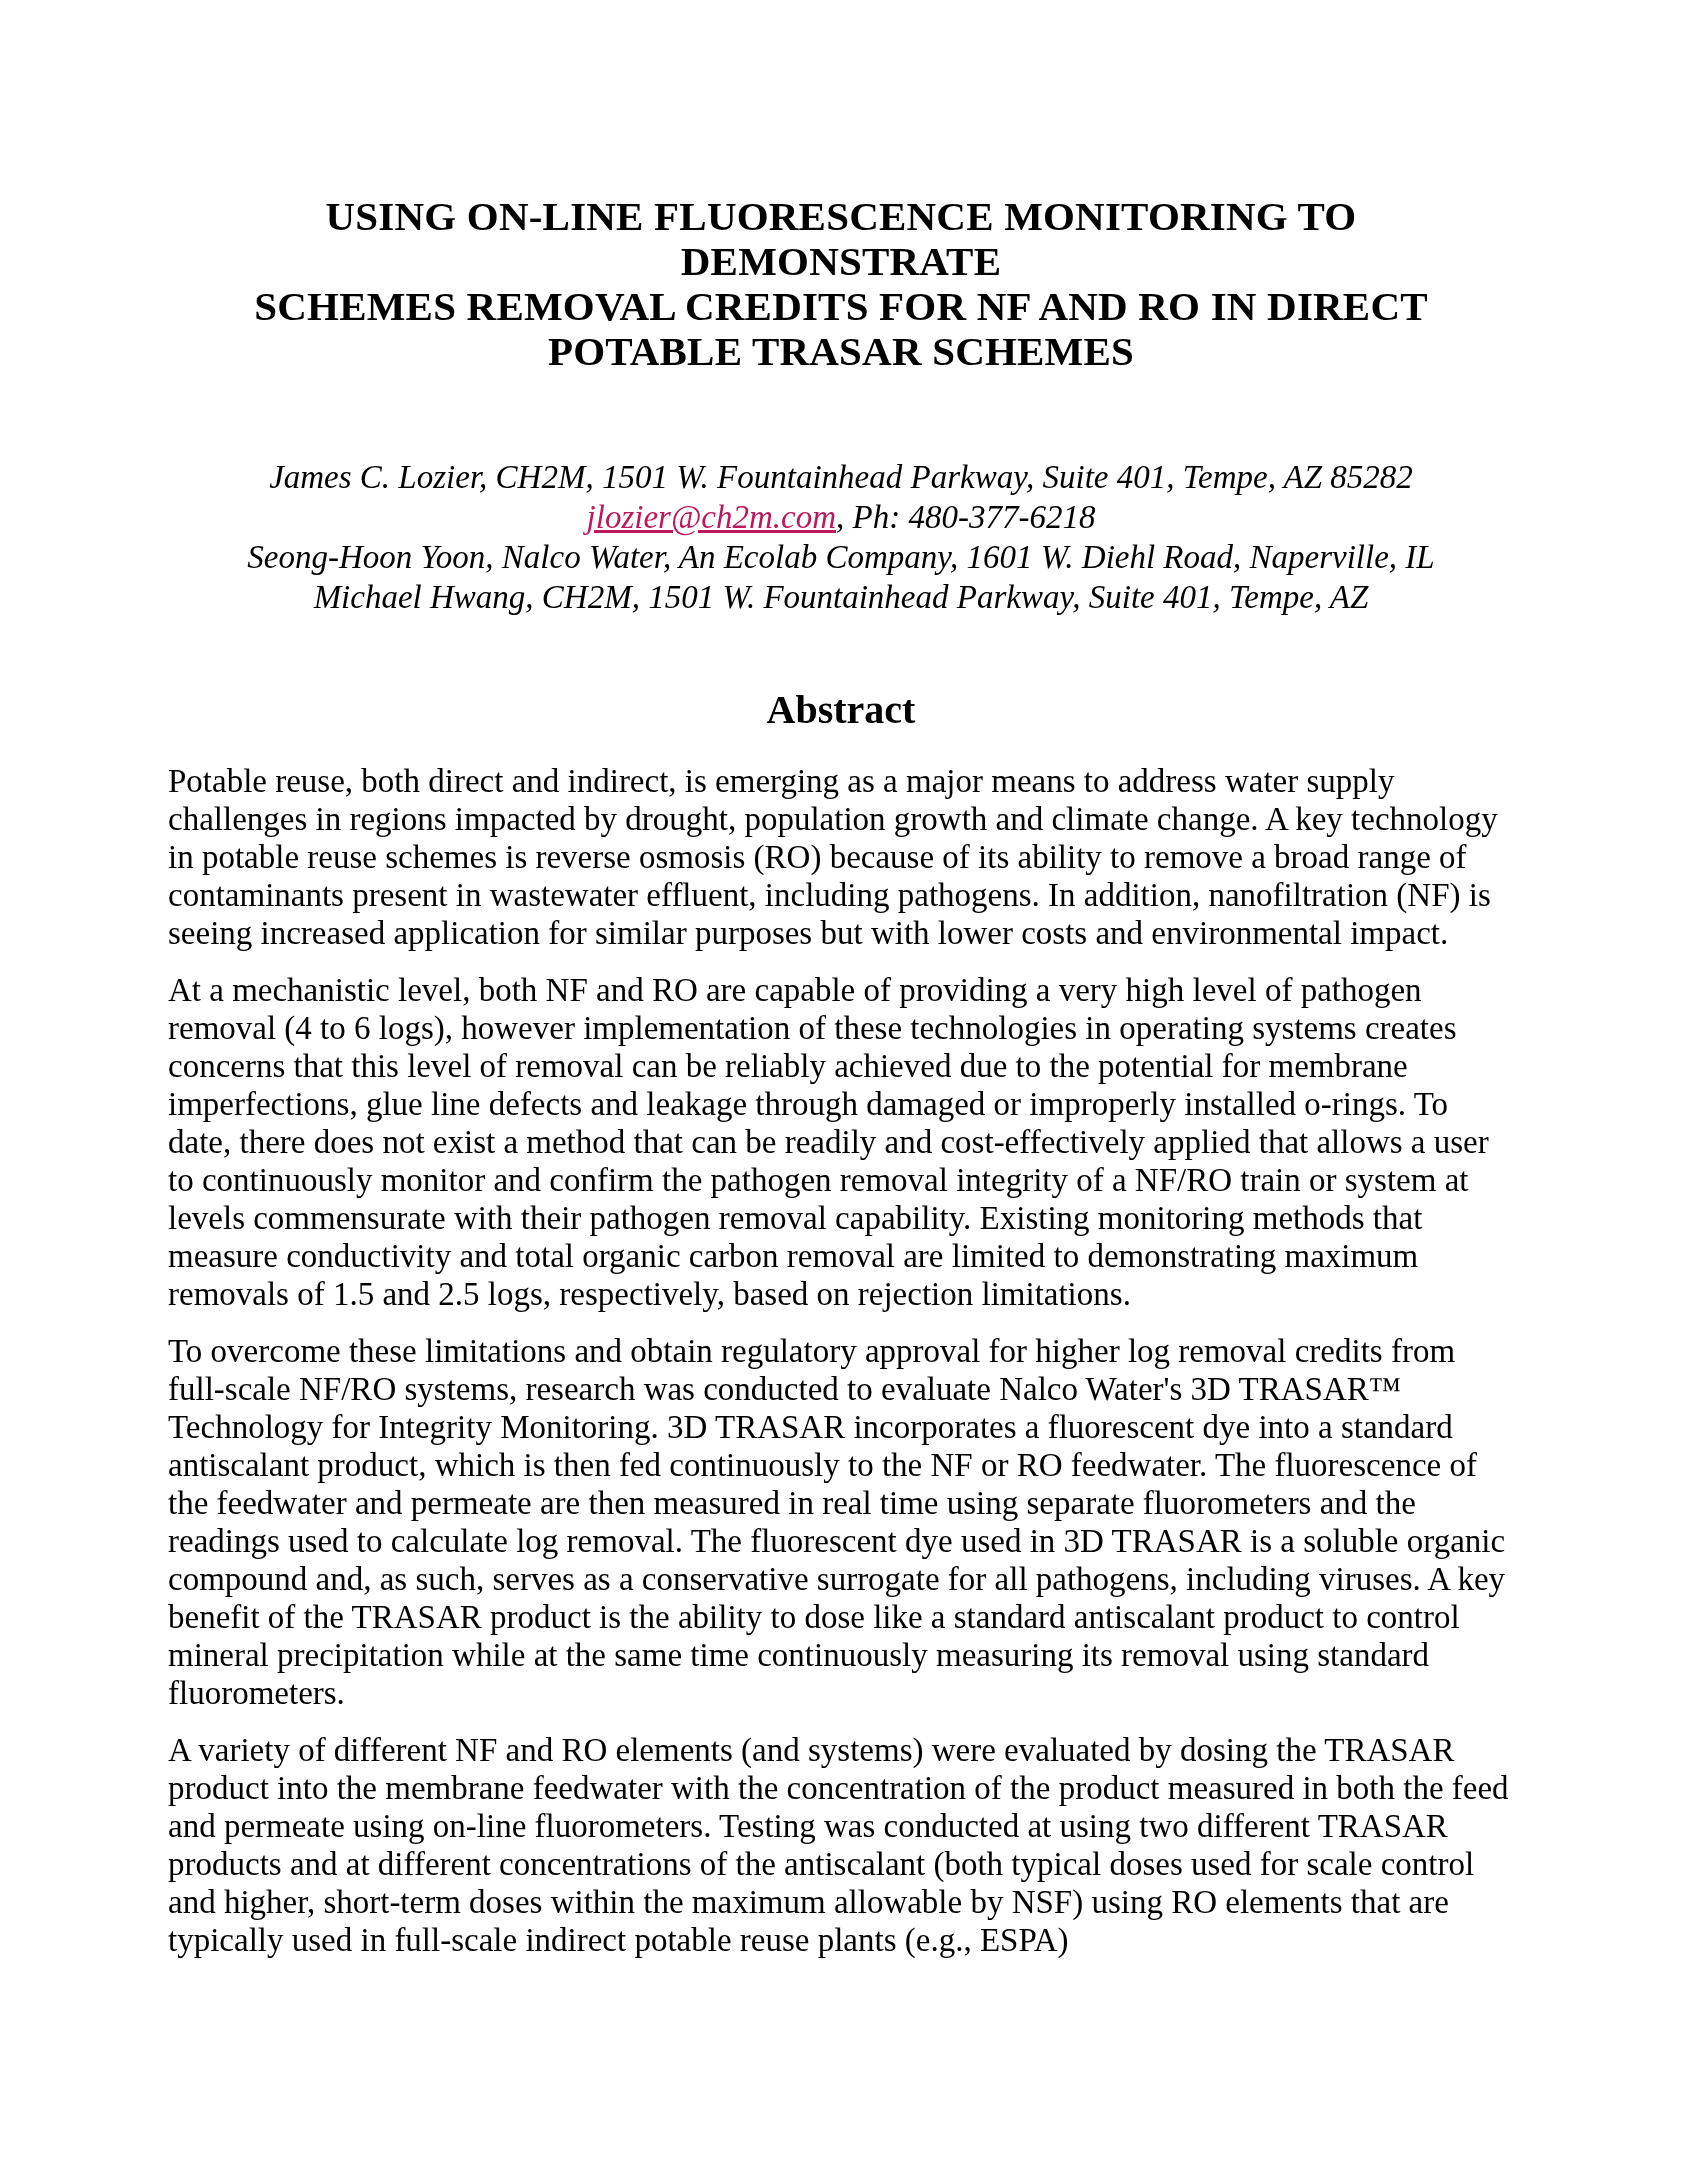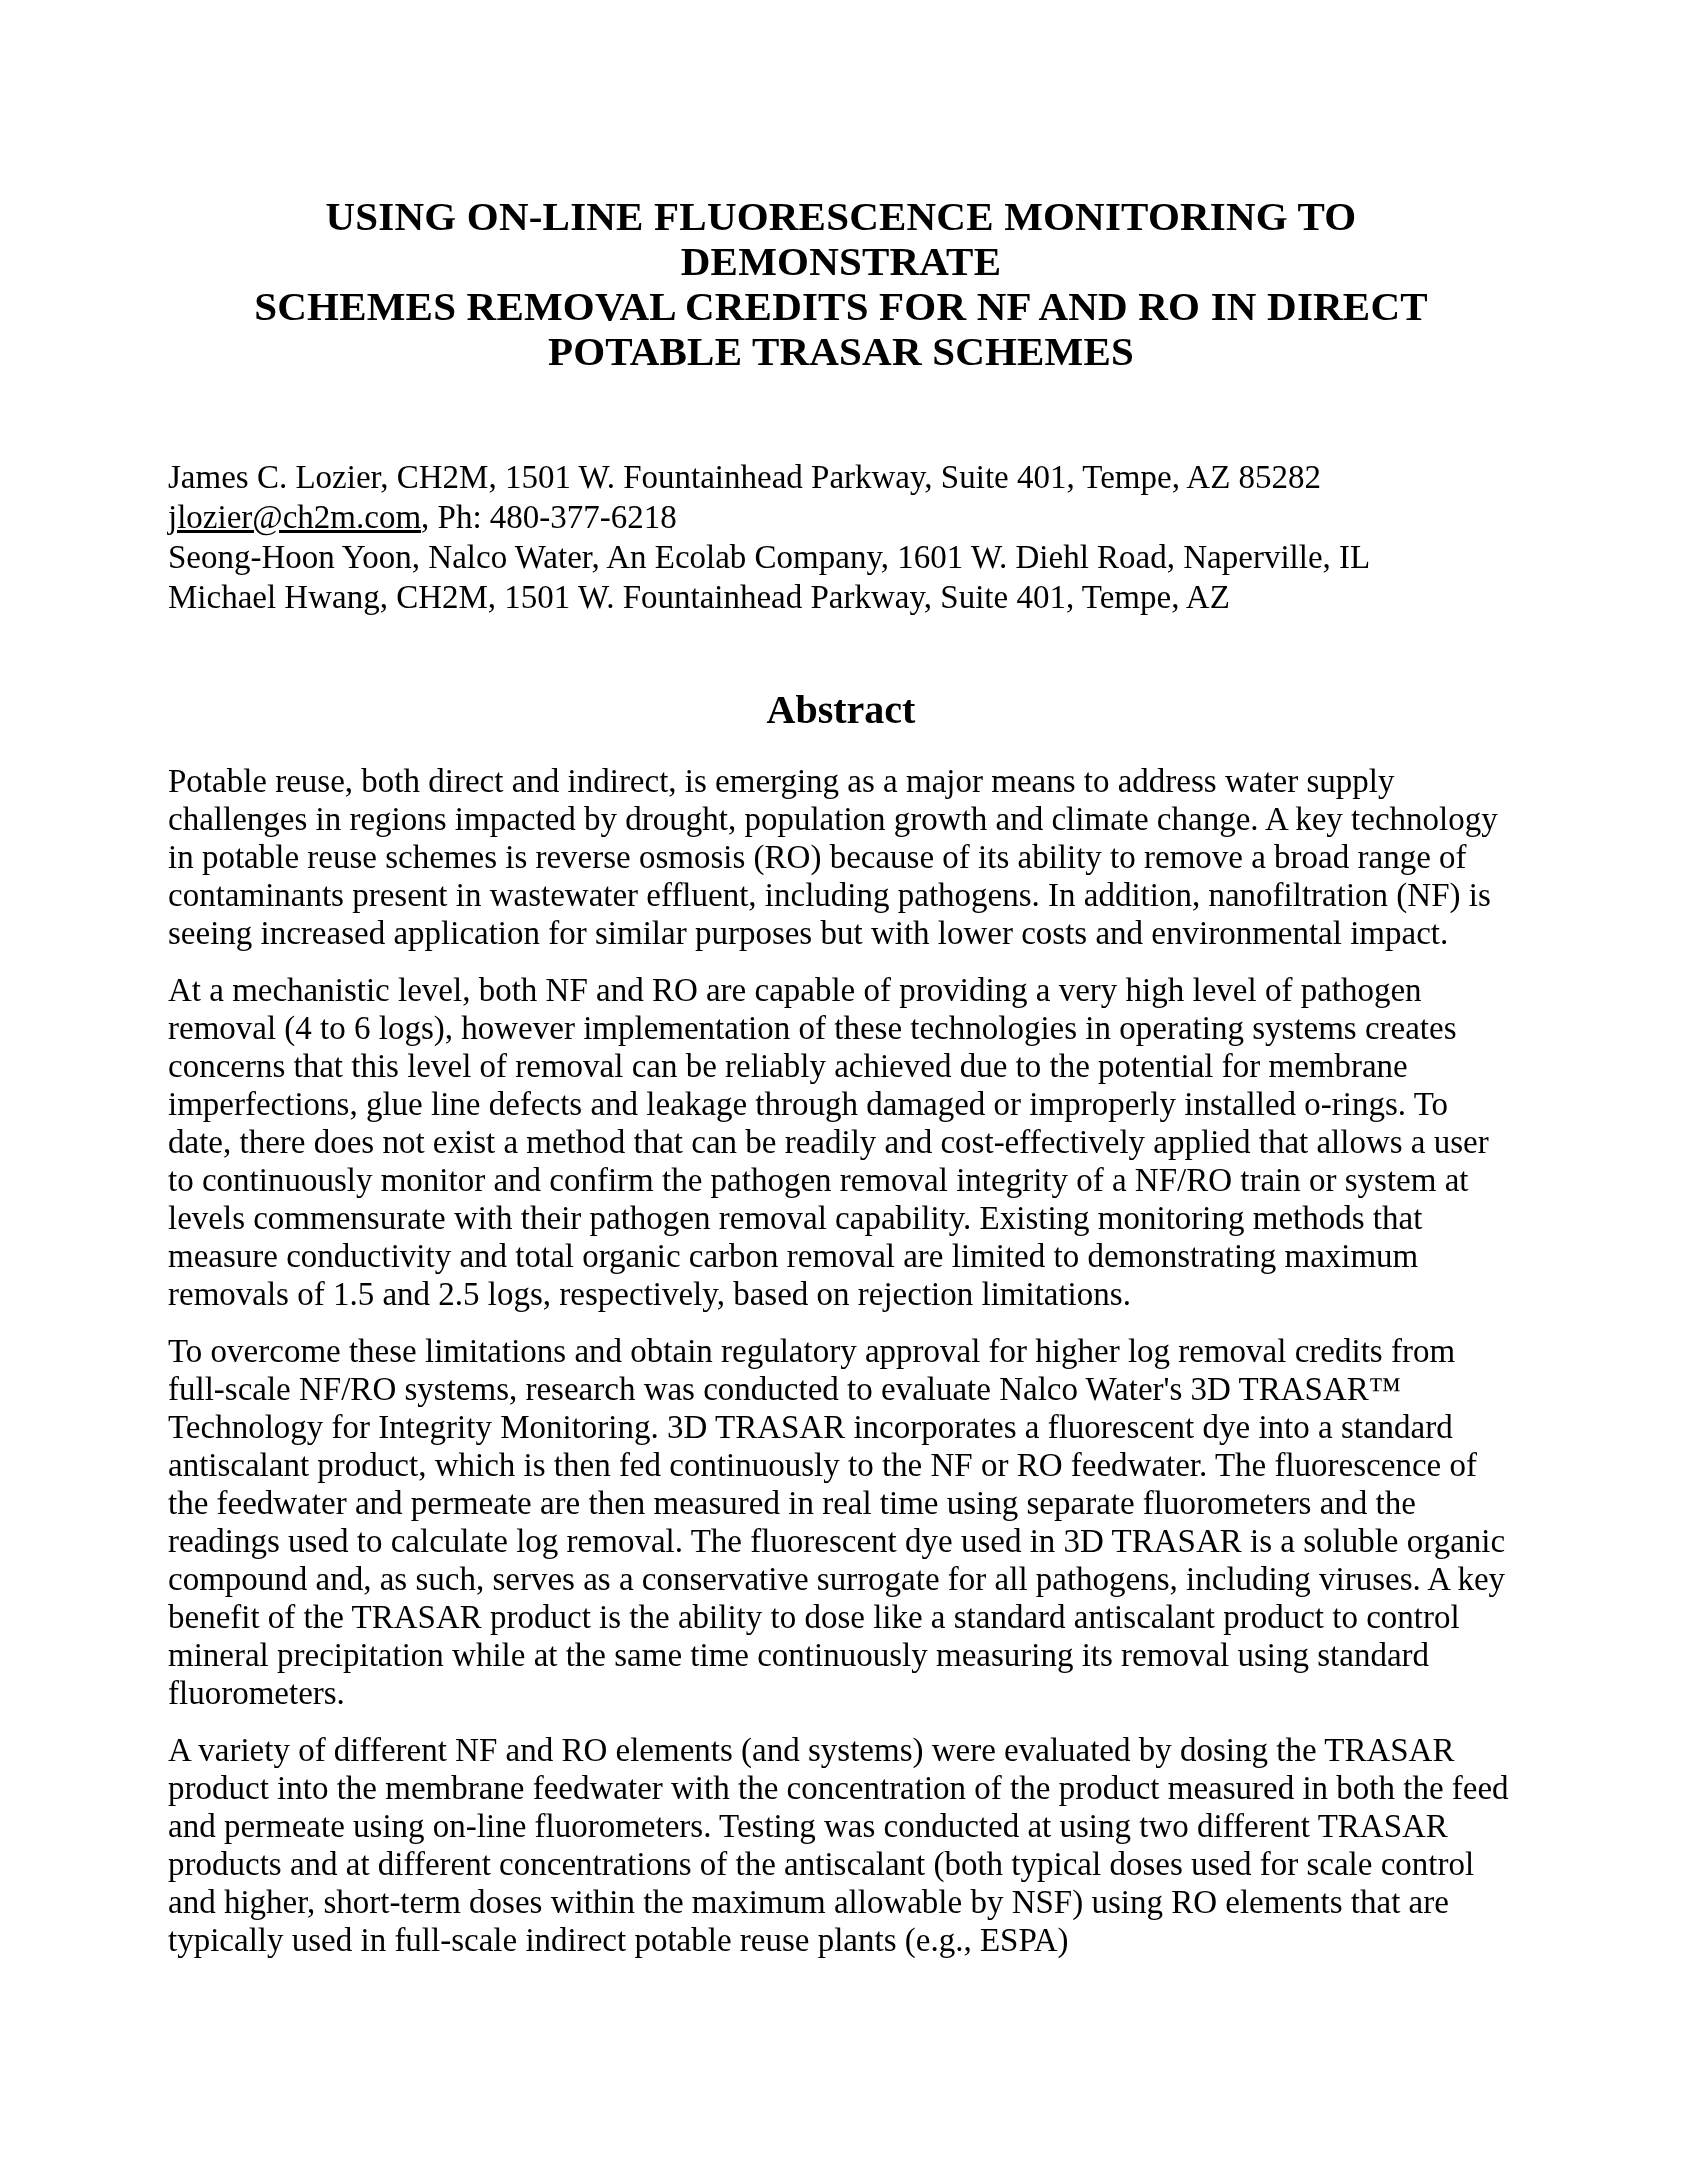--- a/index.html
+++ b/index.html
@@ -27,25 +27,27 @@
     margin: 194px 0 0 0;
     font-size: 41px;
     font-weight: 700;
     line-height: 45px;
     text-align: center;
     letter-spacing: 0.2px;
   }
   .title-line { display: block; }
   .author-block {
     margin-top: 83px;
+    font-style: italic;
     font-size: 33px;
     line-height: 40px;
+    text-align: center;
   }
   .email-link {
-    color: #000000;
+    color: #be185d;
     text-decoration: underline;
     cursor: pointer;
   }
   .abstract-heading {
     margin: 71px 0 30px 0;
     font-size: 40px;
     font-weight: 700;
     line-height: 44px;
     text-align: center;
   }

